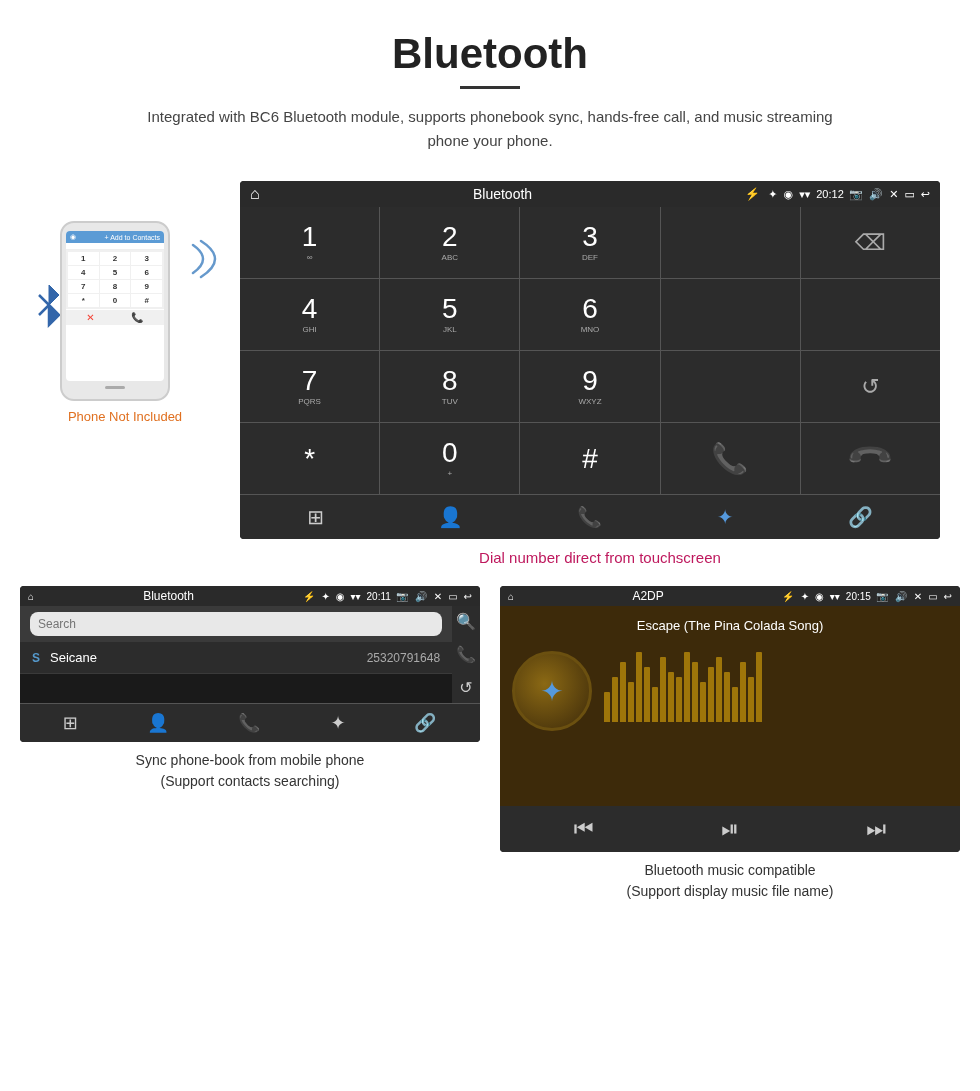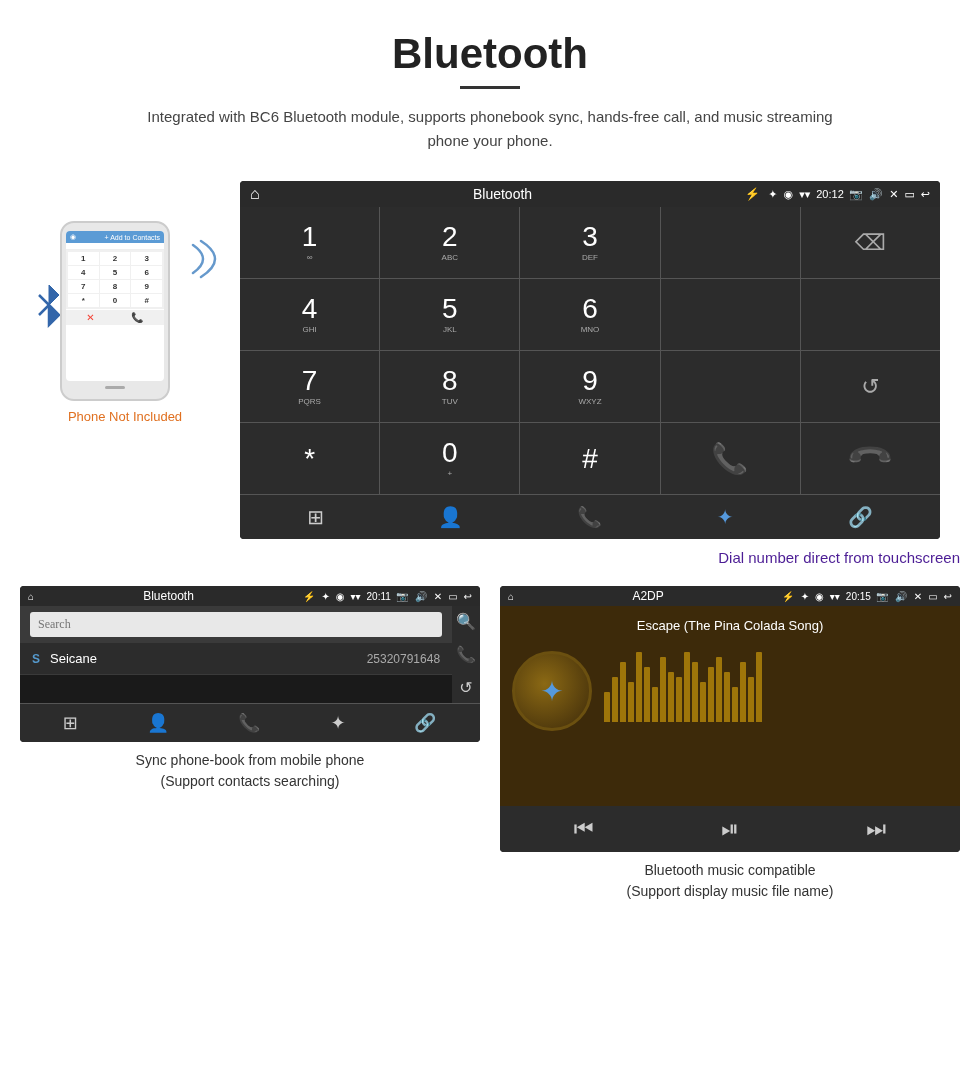--- a/index.html
+++ b/index.html
@@ -193,24 +193,24 @@
       padding: 10px;
       border-top: 1px solid #555;
     }
     .dial-bottom-icon {
       color: #ccc;
       font-size: 20px;
     }
 
     
     .dial-caption {
-      text-align: right;
+      text-align: center;
       margin-top: 10px;
       font-size: 15px;
-      color: #4c1d95;
+      color: #be185d;
     }
 
     
     .bottom-row {
       display: flex;
       gap: 20px;
       padding: 20px 20px 0;
     }
     .bottom-item {
       flex: 1;
@@ -567,21 +567,21 @@
         <span>20:11</span>
         <span>📷</span>
         <span>🔊</span>
         <span>✕</span>
         <span>▭</span>
         <span>↩</span>
       </div>
       <div class="pb-layout">
         <div class="pb-list">
           <div class="pb-search">
-            <input type="text" style="width: 100%; background: rgb(232, 232, 232); border: none; border-radius: 3px; padding: 5px 8px; font-size: 12px; color: rgb(102, 102, 102); font-family: Liberation Serif, serif;" placeholder="Search">
+            <input type="text" style="width: 100%; background: rgb(232, 232, 232); border: none; border-radius: 8px; padding: 5px 8px; font-size: 12px; color: rgb(102, 102, 102);" placeholder="Search">
           </div>
           <div class="pb-contact">
             <span class="letter">S</span>
             <span class="name">Seicane</span>
             <span class="phone">25320791648</span>
           </div>
         </div>
         <div class="pb-right-icons">
           <span class="pb-right-icon">🔍</span>
           <span class="pb-right-icon">📞</span>

